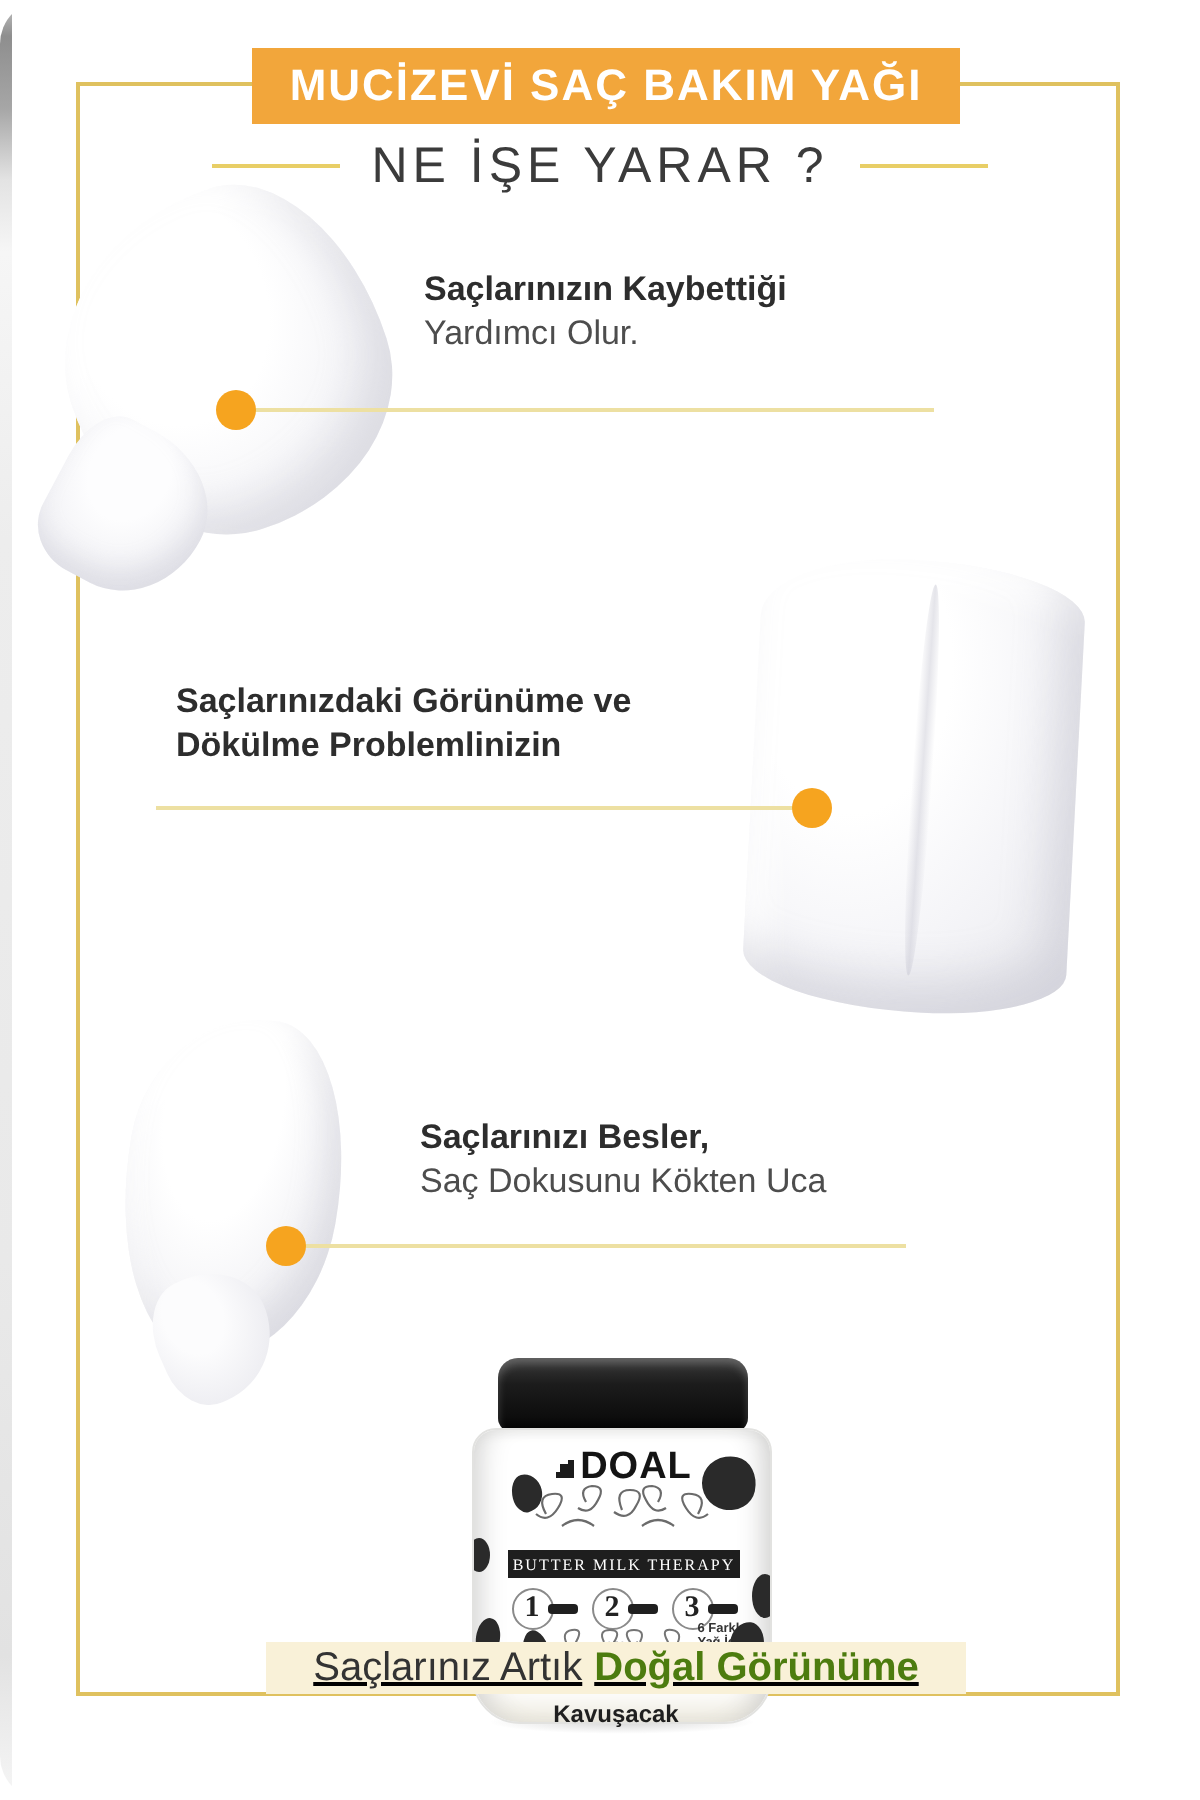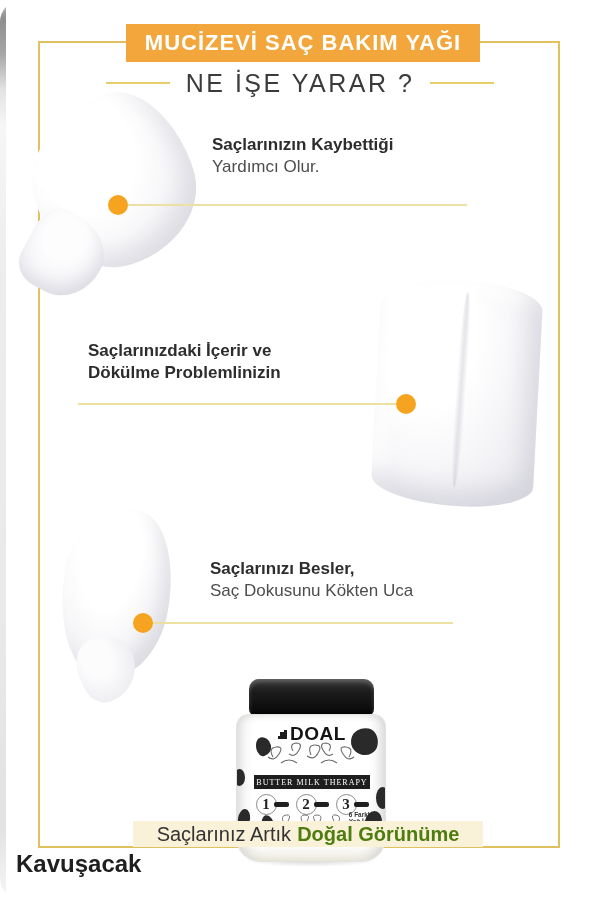--- a/index.html
+++ b/index.html
@@ -154,27 +154,27 @@
     border:1px solid #9a9a9a; border-radius:5px; background:#fbfbf9;
     display:flex; align-items:center; justify-content:center;
     font-size:5.5px; color:#444; white-space:nowrap;
   }
   .spot { position:absolute; background:var(--c-spot,#2A2A2A); }
 
   
   .footer-band {
     left:133px; top:821px; width:350px; height:26px;
     background:var(--c-band,#F9F1D8); z-index:6;
-    display:flex; align-items:center; justify-content:center; white-space:nowrap;
+    display:flex; align-items:center; justify-content:center; white-space:nowrap;text-decoration:underline;
   }
   .footer-l1a { font-size:20px; font-weight:400; color:#333; }
   .footer-l1b { font-size:20px; font-weight:700; color:#4d7c0f; margin-left:6px; }
   .footer-l2 {
-    left:16px; top:850px; width:584px; z-index:6;
-    font-size:24px; font-weight:700; color:#1F1F1F;
+    left:16px; top:850px; width:584px; text-align:center; z-index:6;
+    font-size:12px; font-weight:700; color:#1F1F1F;
   }
 </style>
 </head>
 <body>
 
 <div class="canvas">
 
   <div class="abs page-edge"></div>
   <div class="abs frame"></div>
 
@@ -199,21 +199,21 @@
   </div>
   <div class="abs callout-line" style="left:118px;top:204px;width:349px;"></div>
   <div class="abs callout-dot" style="left:108px;top:195px;"></div>
 
   <div class="abs swatch" style="left:370px;top:276px;width:178px;height:236px;">
     <div class="blob sw2-main"></div>
     <div class="blob sw2-crease"></div>
   </div>
 
   <div class="abs benefit" style="left:88px;top:340px;">
-    <div class="bt-bold">Saçlarınızdaki İçerir ve</div>
+    <div class="bt-bold">Saçlarınızdaki Görünüme ve</div>
     <div class="bt-bold">Dökülme Problemlinizin</div>
   </div>
   <div class="abs callout-line" style="left:78px;top:403px;width:330px;"></div>
   <div class="abs callout-dot" style="left:396px;top:394px;"></div>
 
   <div class="abs swatch" style="left:48px;top:508px;width:145px;height:200px;">
     <div class="blob sw3-main"></div>
     <div class="blob sw3-tail"></div>
   </div>
 

